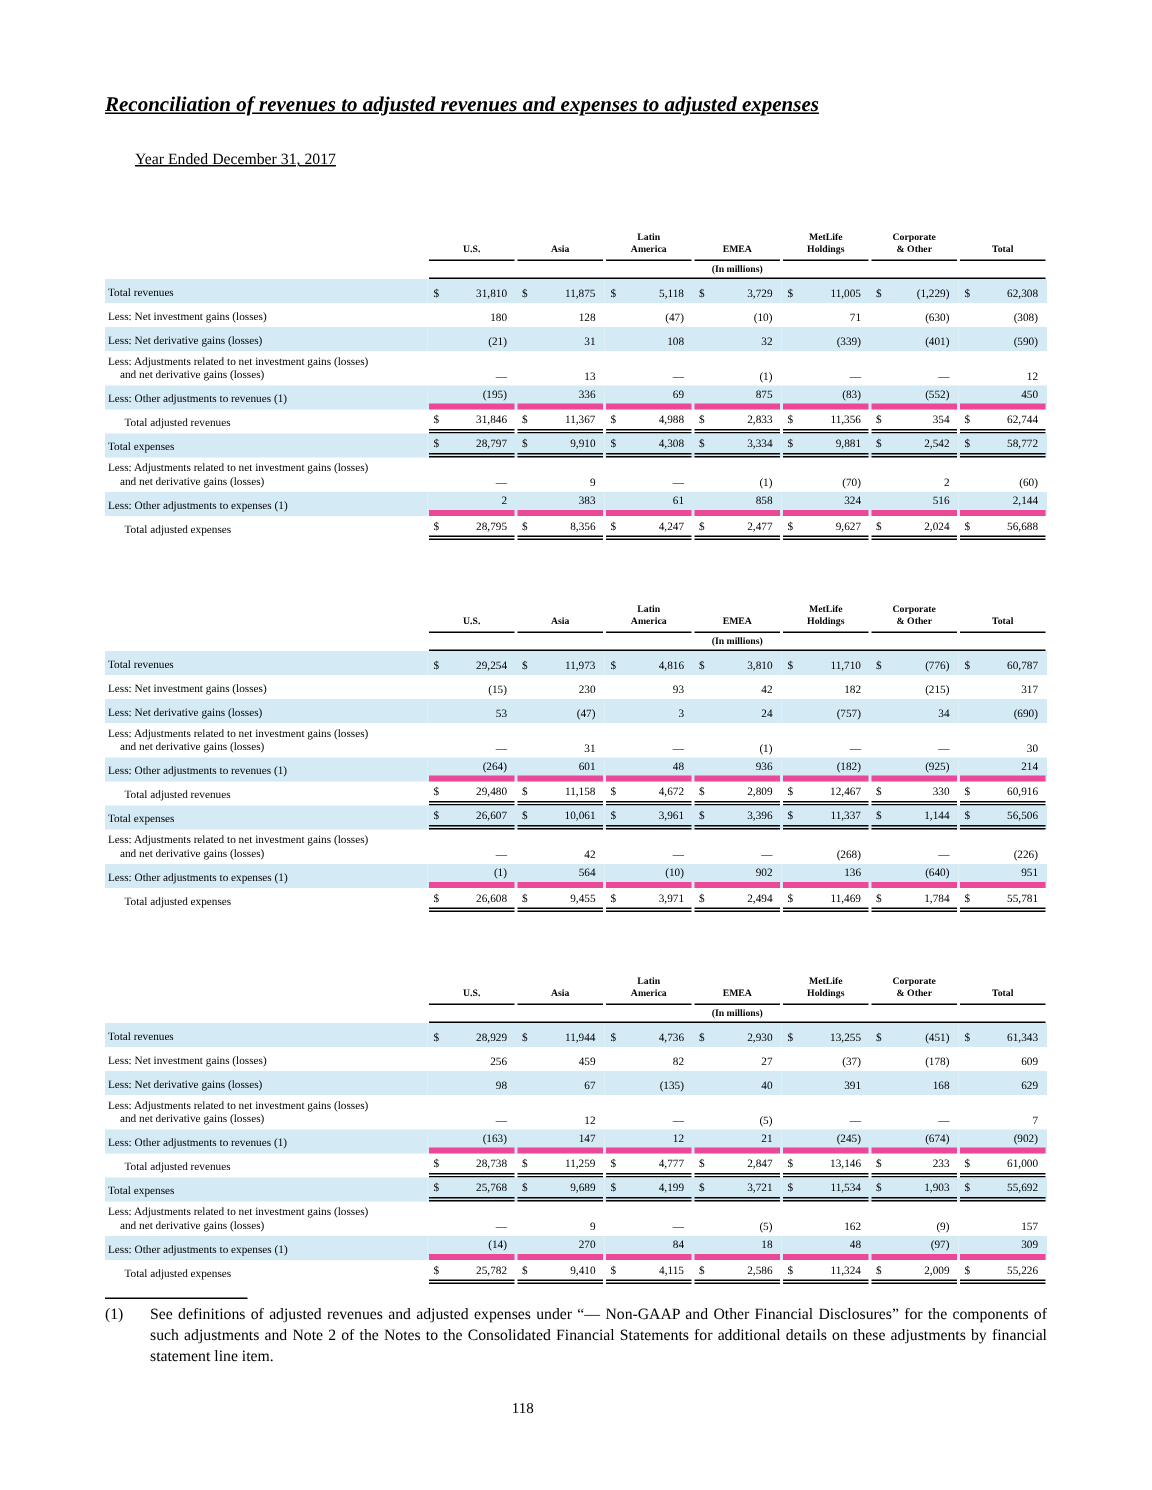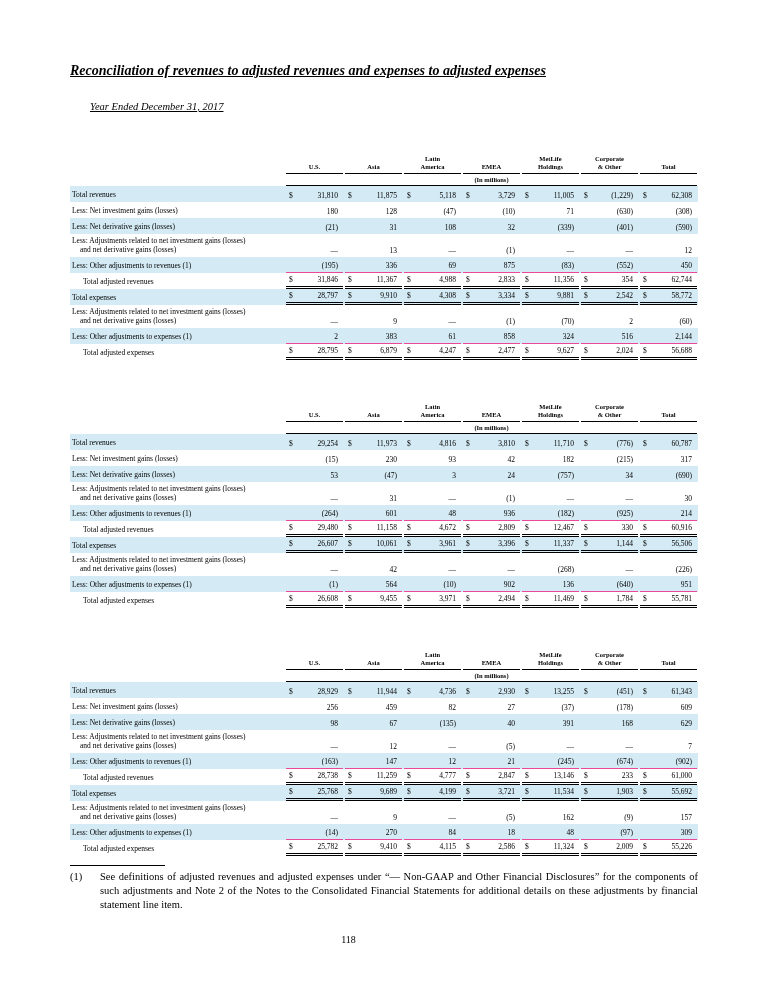--- a/index.html
+++ b/index.html
@@ -1,36 +1,36 @@
 <!DOCTYPE html>
 <html style="--shade: #d4eaf4;"><head>
 <meta charset="utf-8">
 <style>
   html,body{margin:0;padding:0;background:#ffffff;}
   body{width:768px;height:993px;font-family:"Liberation Serif", serif;color:#000;position:relative;overflow:hidden;}
   .content{margin:0 70px;}
   .doc-title{padding-top:63px;font-size:14px;font-weight:bold;font-style:italic;text-decoration:underline;}
-  .section-heading{margin:22px 0 0 20px;font-size:10.5px;font-style:italic;text-decoration:underline;}
+  .section-heading{margin:22px 0 0 20px;font-size:10.5px;text-decoration:underline;}
   .section:first-of-type .section-heading{margin-top:12px;}
   table.fin-table{margin-top:36px;border-collapse:collapse;table-layout:fixed;width:628px;}
   col.c-lbl{width:215px;}
   col.c-num{width:59px;}
   th,td{padding:0;vertical-align:bottom;}
   thead th{height:26px;font-size:6.5px;font-weight:bold;line-height:1.2;}
   .hwrap{border-bottom:1px solid #000;padding-bottom:2px;margin:0 1px;text-align:center;}
   .mwrap{font-weight:bold;font-size:6.5px;text-align:center;border-bottom:1px solid #000;padding:2px 0;margin:0 1px;}
   tr.single td{height:14px;}
   tr.two td{height:21px;}
   tr.shade td{background:var(--shade,#d4eaf4);}
   td.lbl{font-size:7.5px;line-height:1.18;padding-left:2px;padding-bottom:2px;margin-top:34px;}
   td.lbl.ind{padding-left:13px;}
   .l2{padding-left:8px;}
   td.num{font-size:7.5px;}
   .cw{display:flex;justify-content:space-between;align-items:flex-end;margin:0 1px;padding:0 5px 2px 3px;}
-  .cw.rs{border-bottom:1px solid #ec4899;}
+  .cw.rs{border-bottom:4px solid #ec4899;}
   .cw.rd{border-bottom:3px double #000;}
   .d{min-width:7px;text-align:left;}
   .v{text-align:right;white-space:nowrap;}
   .footnote-rule{margin-top:9px;width:95px;border-top:1px solid #000;}
   .footnote{display:flex;margin-top:4px;font-size:10.5px;line-height:1.33;}
   .fn-marker{flex:0 0 30px;}
   .fn-text{flex:1;text-align:justify;}
   .page-number{position:absolute;left:0;bottom:48px;width:697px;text-align:center;font-size:10px;}
 </style>
 </head>
@@ -534,21 +534,21 @@
             </td>
             <td class="num">
               <div class="cw rd">
                 <span class="d">$</span>
                 <span class="v">28,795</span>
               </div>
             </td>
             <td class="num">
               <div class="cw rd">
                 <span class="d">$</span>
-                <span class="v">6,879</span>
+                <span class="v">8,356</span>
               </div>
             </td>
             <td class="num">
               <div class="cw rd">
                 <span class="d">$</span>
                 <span class="v">4,247</span>
               </div>
             </td>
             <td class="num">
               <div class="cw rd">

